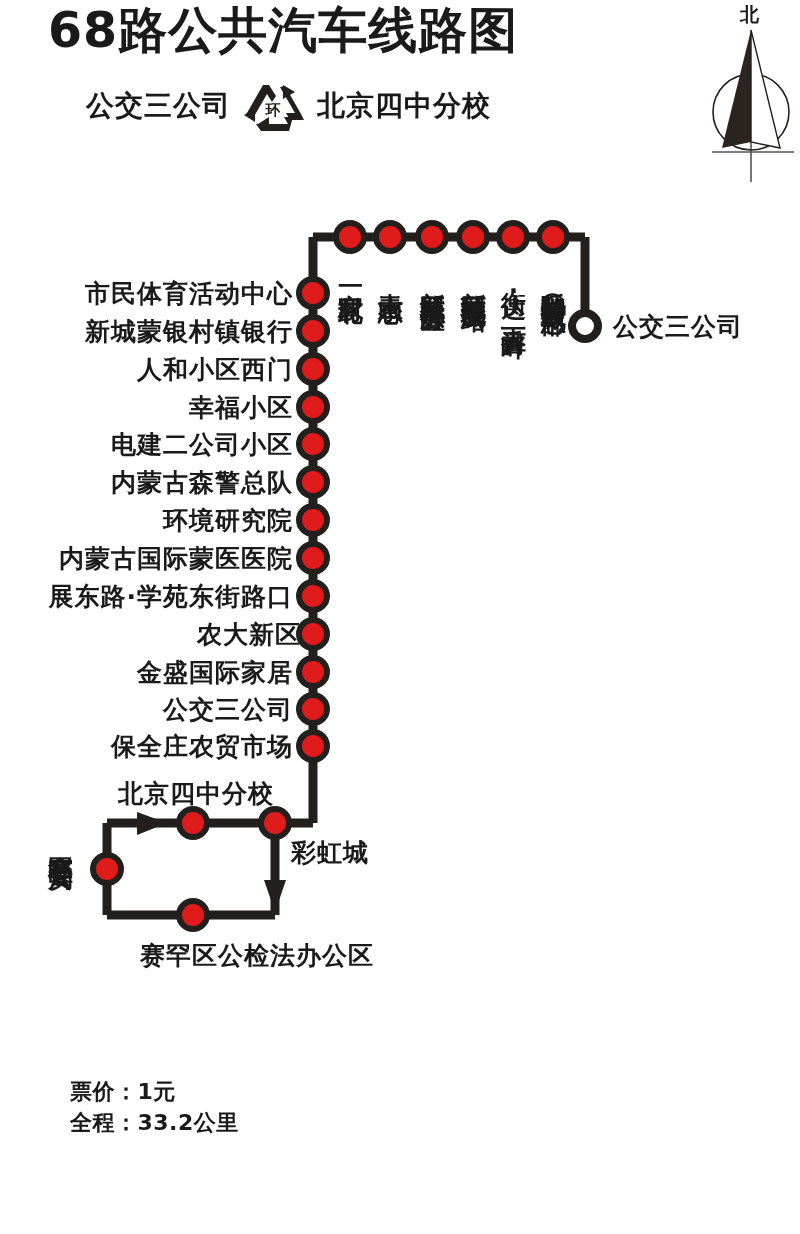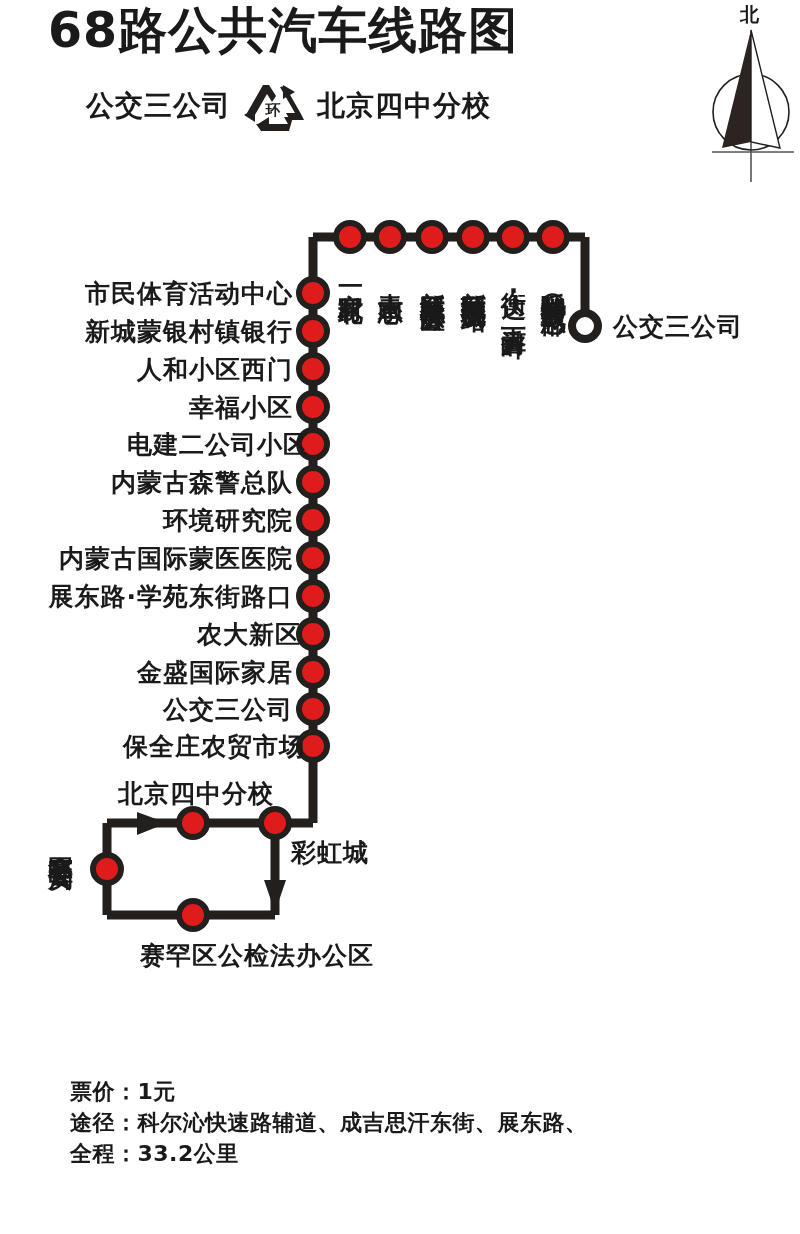--- a/index.html
+++ b/index.html
@@ -214,32 +214,31 @@
 <div class="label-v" style="left:378px; top:272px; height:220px;">青山水恋</div>
 <div class="label-v" style="left:420px; top:272px; height:300px;">新城区公检法办公区</div>
 <div class="label-v" style="left:461px; top:272px; height:300px;">新城区环境监测站</div>
 <div class="label-v" style="left:501px; top:272px; height:260px;">衡达·丁香河畔</div>
 <div class="label-v" style="left:541px; top:272px; height:330px;">呼和浩特科技城（总部）</div>
 
 <div class="label-h right-align" style="left:0; width:293px; top:281px;">市民体育活动中心</div>
 <div class="label-h right-align" style="left:0; width:293px; top:319px;">新城蒙银村镇银行</div>
 <div class="label-h right-align" style="left:0; width:293px; top:357px;">人和小区西门</div>
 <div class="label-h right-align" style="left:0; width:293px; top:395px;">幸福小区</div>
-<div class="label-h right-align" style="left:16px; width:293px; top:432px;">电建二公司小区</div>
+<div class="label-h right-align" style="left:0; width:293px; top:432px;">电建二公司小区</div>
 <div class="label-h right-align" style="left:0; width:293px; top:470px;">内蒙古森警总队</div>
 <div class="label-h right-align" style="left:0; width:293px; top:508px;">环境研究院</div>
 <div class="label-h right-align" style="left:0; width:293px; top:546px;">内蒙古国际蒙医医院</div>
 <div class="label-h right-align" style="left:0; width:293px; top:584px;">展东路·学苑东街路口</div>
 <div class="label-h right-align" style="left:8px; width:293px; top:622px;">农大新区</div>
 <div class="label-h right-align" style="left:0; width:293px; top:660px;">金盛国际家居</div>
 <div class="label-h right-align" style="left:0; width:293px; top:697px;">公交三公司</div>
-<div class="label-h right-align" style="left:0; width:293px; top:734px;padding-left:12px;">保全庄农贸市场</div>
+<div class="label-h right-align" style="left:0; width:293px; top:734px;">保全庄农贸市场</div>
 
 <div class="label-h" style="left:118px; top:781px;">北京四中分校</div>
 <div class="label-h" style="left:291px; top:840px;">彩虹城</div>
 <div class="label-v" style="left:48px; top:836px; height:180px;">赛罕区公安局</div>
 <div class="label-h" style="left:140px; top:943px;">赛罕区公检法办公区</div>
 
 <div id="footer">
   <div>票价：1元</div>
-  <div>途径：科尔沁快速路辅道、成吉思汗东街、展东路、</div>
   <div>全程：33.2公里</div>
 </div>
 
 </body></html>

